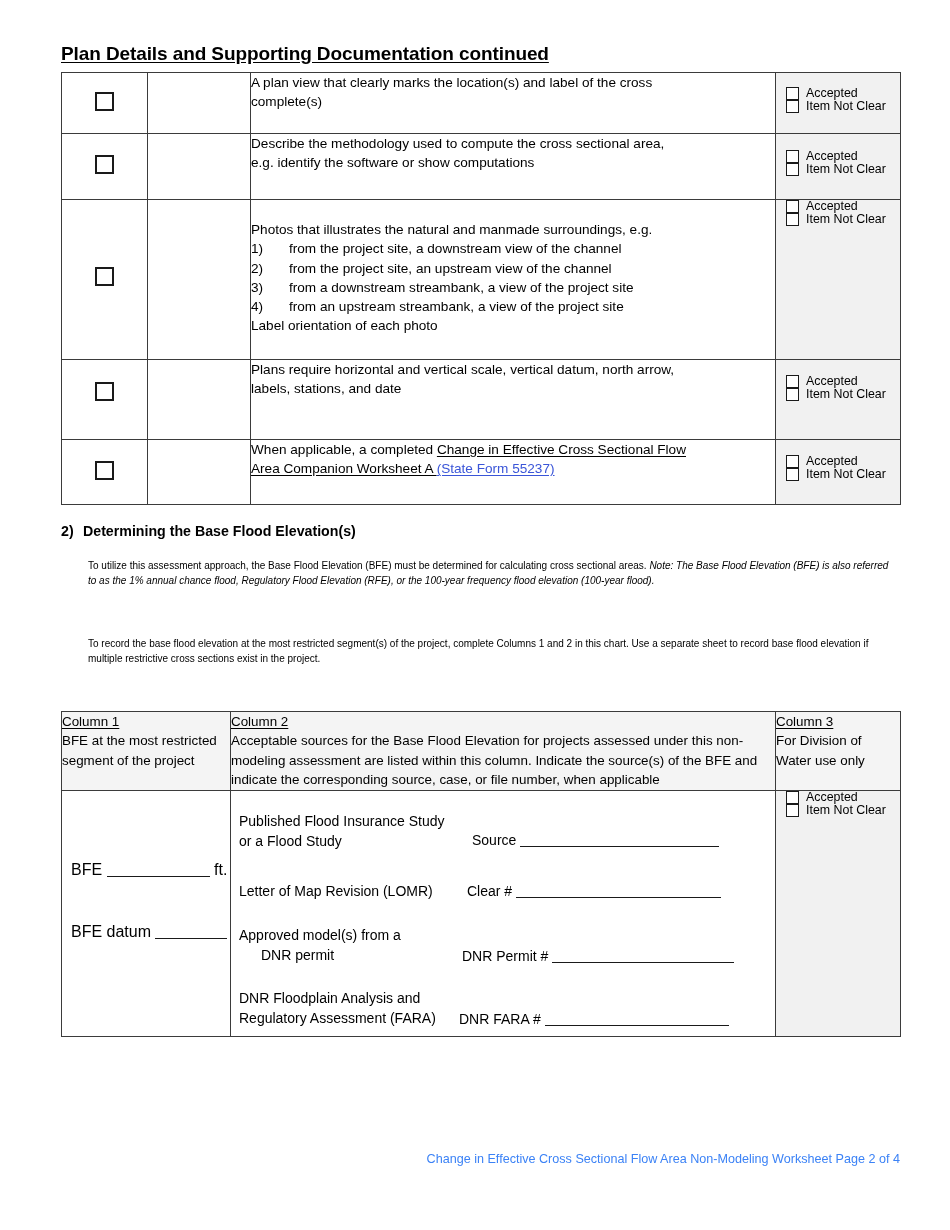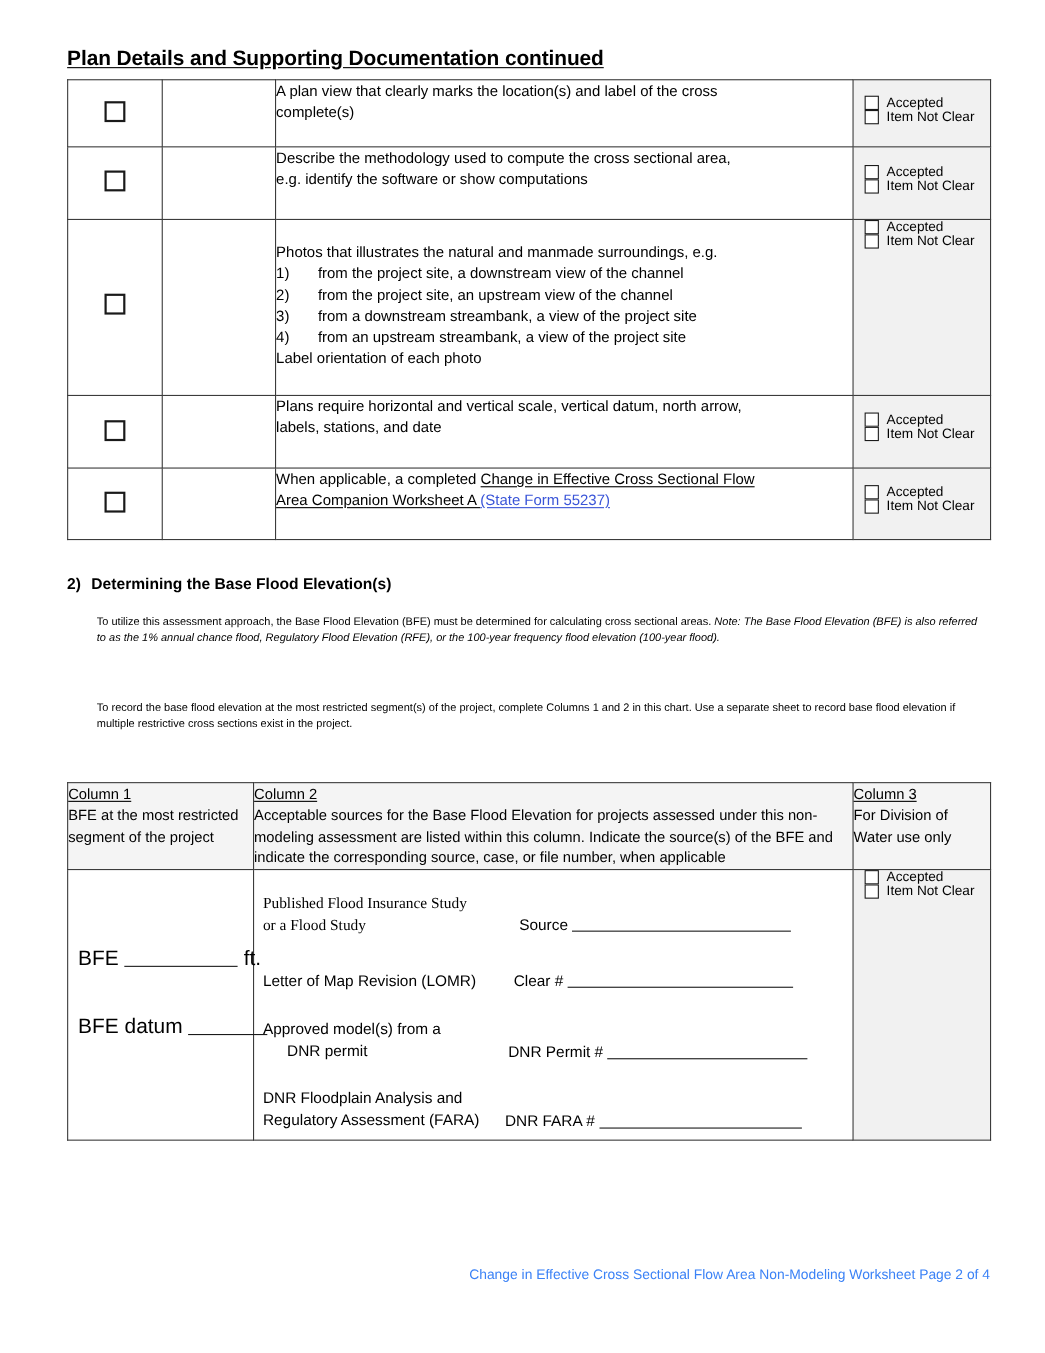--- a/index.html
+++ b/index.html
@@ -181,21 +181,21 @@
     text-underline-offset: 2px;
   }
 
   .bfe-c1 {
     padding: 0;
     position: relative;
     height: 245px;
   }
   .bfe-field {
     position: absolute;
-    font-size: 19px;
+    font-size: 16px;
     white-space: nowrap;
     text-align: right;
   }
   #bfe-line   { left: 9px;  top: 68px; }
   #bfe-datum  { left: 9px;  top: 130px; }
   .rule {
     display: inline-block;
     border-bottom: 1.3px solid #1a1a1a;
     vertical-align: -2px;
   }
@@ -211,21 +211,21 @@
     left: 8px;
     font-size: 14px;
     line-height: 1.42;
     white-space: nowrap;
   }
   .src-right {
     position: absolute;
     font-size: 14px;
     white-space: nowrap;
   }
-  #src-1      { top: 21px; font-family: Liberation Serif, serif; }
+  #src-1      { top: 21px; }
   #src-1-fill { left: 241px; top: 40px; }
   #src-2      { top: 91px; }
   #src-2-fill { left: 236px; top: 91px; }
   #src-3      { top: 135px; }
   #src-3-fill { left: 231px; top: 156px; }
   #src-4      { top: 198px; }
   #src-4-fill { left: 228px; top: 219px; }
 
   .rule-src   { width: 199px; }
   .rule-case  { width: 205px; }
@@ -346,21 +346,21 @@
               <span>Accepted</span>
             </div>
             <div class="status-opt">
               <span class="checkbox-sm"></span>
               <span>Item Not Clear</span>
             </div>
           </div>
         </td>
       </tr>
 
-      <tr style="height:66px">
+      <tr style="height:80px">
         <td class="cbox-cell" style="padding-top:22px">
           <span class="checkbox-lg"></span>
         </td>
         <td></td>
         <td class="cell-text">
           <p>Plans require horizontal and vertical scale, vertical datum, north arrow,</p>
           <p>labels, stations, and date</p>
         </td>
         <td class="status-cell">
           <div class="status-inner" style="padding-top:15px;justify-content:flex-start">

